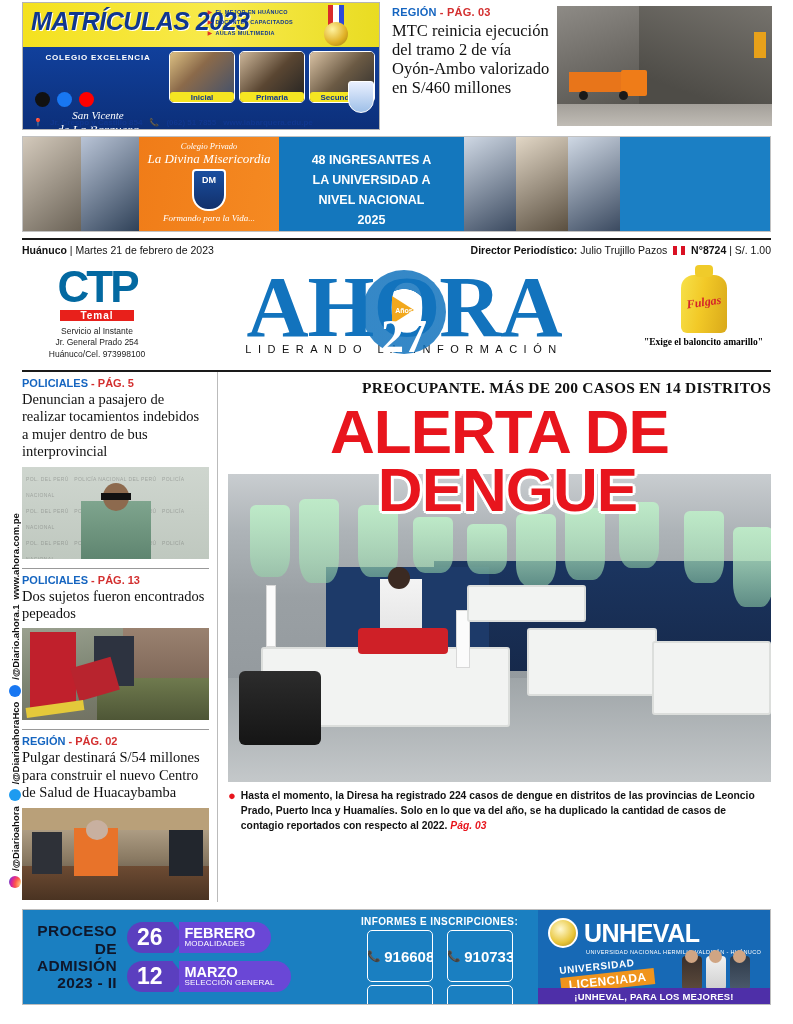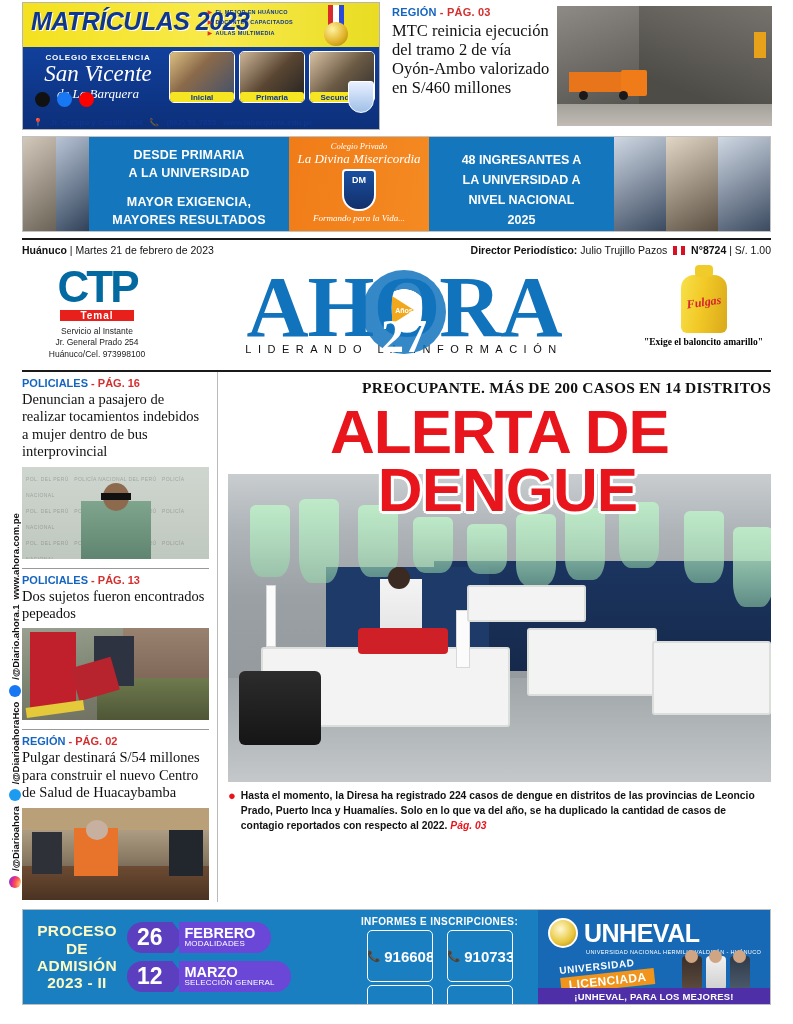--- a/index.html
+++ b/index.html
@@ -31,21 +31,21 @@
   .bullets{ position:absolute; right:86px; top:4px; font-size:5.5px; color:#10378f;
     font-weight:bold; line-height:1.9; letter-spacing:.3px;}
   .bullets div:before{content:"\25B6"; color:#e03126; margin-right:3px;}
   .blue-left{
     position:absolute; left:0; top:44px; width:100%; height:84px;
     background:linear-gradient(180deg,#103c96 0%,#0d3versus 1%,#0c2f79 100%);
     background:linear-gradient(180deg,#11409c 0%,#0c2f79 100%);
   }
   .sv-block{ position:absolute; left:10px; top:50px; width:130px; text-align:center; color:#fff;}
   .sv-top{ font-size:8px; font-weight:bold; letter-spacing:.8px;}
-  .sv-mid{ font-size:23px; font-style:italic; font-family:"Liberation Serif",serif; line-height:1.05; }
+  .sv-mid{ font-size:11px; font-style:italic; font-family:"Liberation Serif",serif; line-height:1.05;margin-top:48px; }
   .sv-sub{ font-size:13px; font-style:italic; font-family:"Liberation Serif",serif;}
   .photos{ position:absolute; left:146px; top:48px; display:flex; gap:4px;}
   .ph{ width:66px; height:52px; border-radius:5px; overflow:hidden; position:relative;
        border:1px solid #fff; }
   .ph .bg{ position:absolute; inset:0; }
   .ph1 .bg{ background:linear-gradient(135deg,#dcc083 0%,#8b6a4a 40%,#3d4f6e 100%);}
   .ph2 .bg{ background:linear-gradient(135deg,#cdb79a 0%,#5a4632 50%,#222 100%);}
   .ph3 .bg{ background:linear-gradient(135deg,#d9c2a4 0%,#6b5a44 50%,#2b2b2b 100%);}
   .ph .lbl{ position:absolute; bottom:-1px; left:0; right:0; background:#f5e522;
     color:#10378f; font-size:8px; font-weight:bold; text-align:center; padding:1px 0;
@@ -246,21 +246,21 @@
 
   .caption{ display:flex; gap:5px; margin-top:7px; }
   .caption .dot{ color:#e8151d; font-size:13px; line-height:1;}
   .caption .ctext{ font-size:10.3px; font-weight:bold; line-height:1.45; color:#111;}
   .caption .pg{ color:#e8151d; font-style:italic; font-weight:bold;}
 
   
   .bottom{ margin:7px 22px 0; height:96px; background:#1a7fc1; display:flex;
      border:1px solid #bdbdbd; position:relative; overflow:hidden;}
   .bt-left{ width:318px; display:flex; align-items:center; padding-left:14px; gap:10px;}
-  .proc{ color:#fef9c3; font-weight:bold; font-size:15.5px; line-height:1.12; text-align:center;
+  .proc{ color:#0f172a; font-weight:bold; font-size:15.5px; line-height:1.12; text-align:right;
      letter-spacing:.3px;}
   .dates{ display:flex; flex-direction:column; gap:8px;}
   .chip{ display:flex; align-items:center; height:31px; position:relative;}
   .chip .num{ background:#5b3fbf; color:#fff; font-size:23px; font-weight:bold;
      padding:0 10px; height:31px; display:flex; align-items:center;
      border-radius:16px 0 0 16px;}
   .chip .mid{ width:0;height:0;border-left:12px solid #5b3fbf;
      border-top:15.5px solid transparent;border-bottom:15.5px solid transparent;}
   .chip .lab{ background:#6a47d6; color:#fff; padding:2px 16px 2px 6px; height:31px;
      display:flex; flex-direction:column; justify-content:center;
@@ -368,29 +368,20 @@
             <div class="w1"></div>
             <div class="w2"></div>
         </div>
       </div>
     </div>
   </div>
 
   <div class="ad2">
     <div class="seg-photo"></div>
     <div class="seg-photo b"></div>
-    <div class="seg-blue">
-      <div class="txtL">
-        <div>DESDE PRIMARIA</div>
-        <div>A LA UNIVERSIDAD</div>
-        <span class="gap"></span>
-        <div>MAYOR EXIGENCIA,</div>
-        <div>MAYORES RESULTADOS</div>
-      </div>
-    </div>
     <div class="seg-or">
       <div class="cp">Colegio Privado</div>
       <div class="dm-name">La Divina Misericordia</div>
       <div class="shield"></div>
       <div class="form">Formando para la Vida...</div>
     </div>
     <div class="seg-blue2">
       <div>48 INGRESANTES A</div>
       <div>LA UNIVERSIDAD A</div>
       <div>NIVEL NACIONAL</div>
@@ -461,21 +452,21 @@
         <span>/@Diario.ahora.1</span>
         <span>www.ahora.com.pe</span>
       </div>
     </div>
 
     <div class="sidebar">
 
       <div>
         <div class="sb-kicker">
           <span>POLICIALES</span>
-          <span class="pg">- PÁG. 16</span>
+          <span class="pg">- PÁG. 5</span>
         </div>
         <div class="sb-head">Denuncian a pasajero de realizar tocamientos indebidos a mujer dentro de bus interprovincial</div>
         <div class="sb-photo p1">
           <div class="wm">POL. DEL PERÚ &nbsp; POLICÍA NACIONAL DEL PERÚ &nbsp; POLICÍA NACIONAL<br>POL. DEL PERÚ &nbsp; POLICÍA NACIONAL DEL PERÚ &nbsp; POLICÍA NACIONAL<br>POL. DEL PERÚ &nbsp; POLICÍA NACIONAL DEL PERÚ &nbsp; POLICÍA NACIONAL<br>POL. DEL PERÚ &nbsp; POLICÍA NACIONAL DEL PERÚ &nbsp; POLICÍA NACIONAL</div>
           <div class="man"></div>
             <div class="head"></div>
             <div class="bar"></div>
         </div>
         <div class="sb-div"></div>
       </div>

